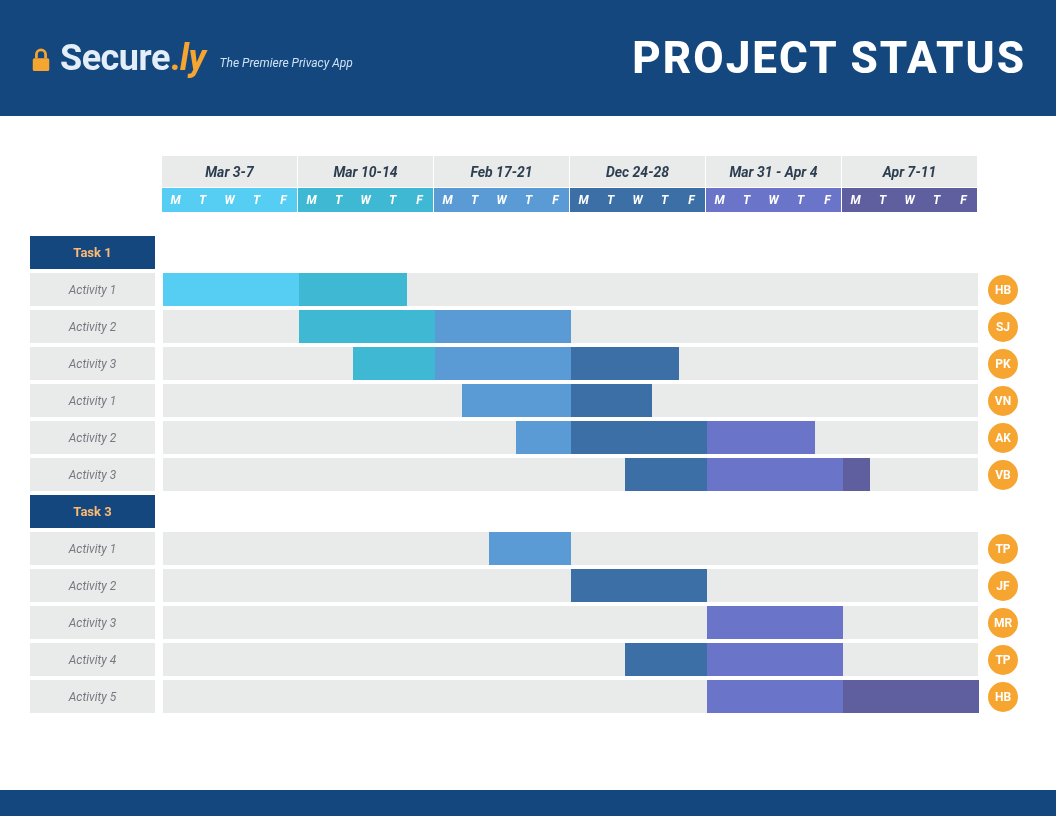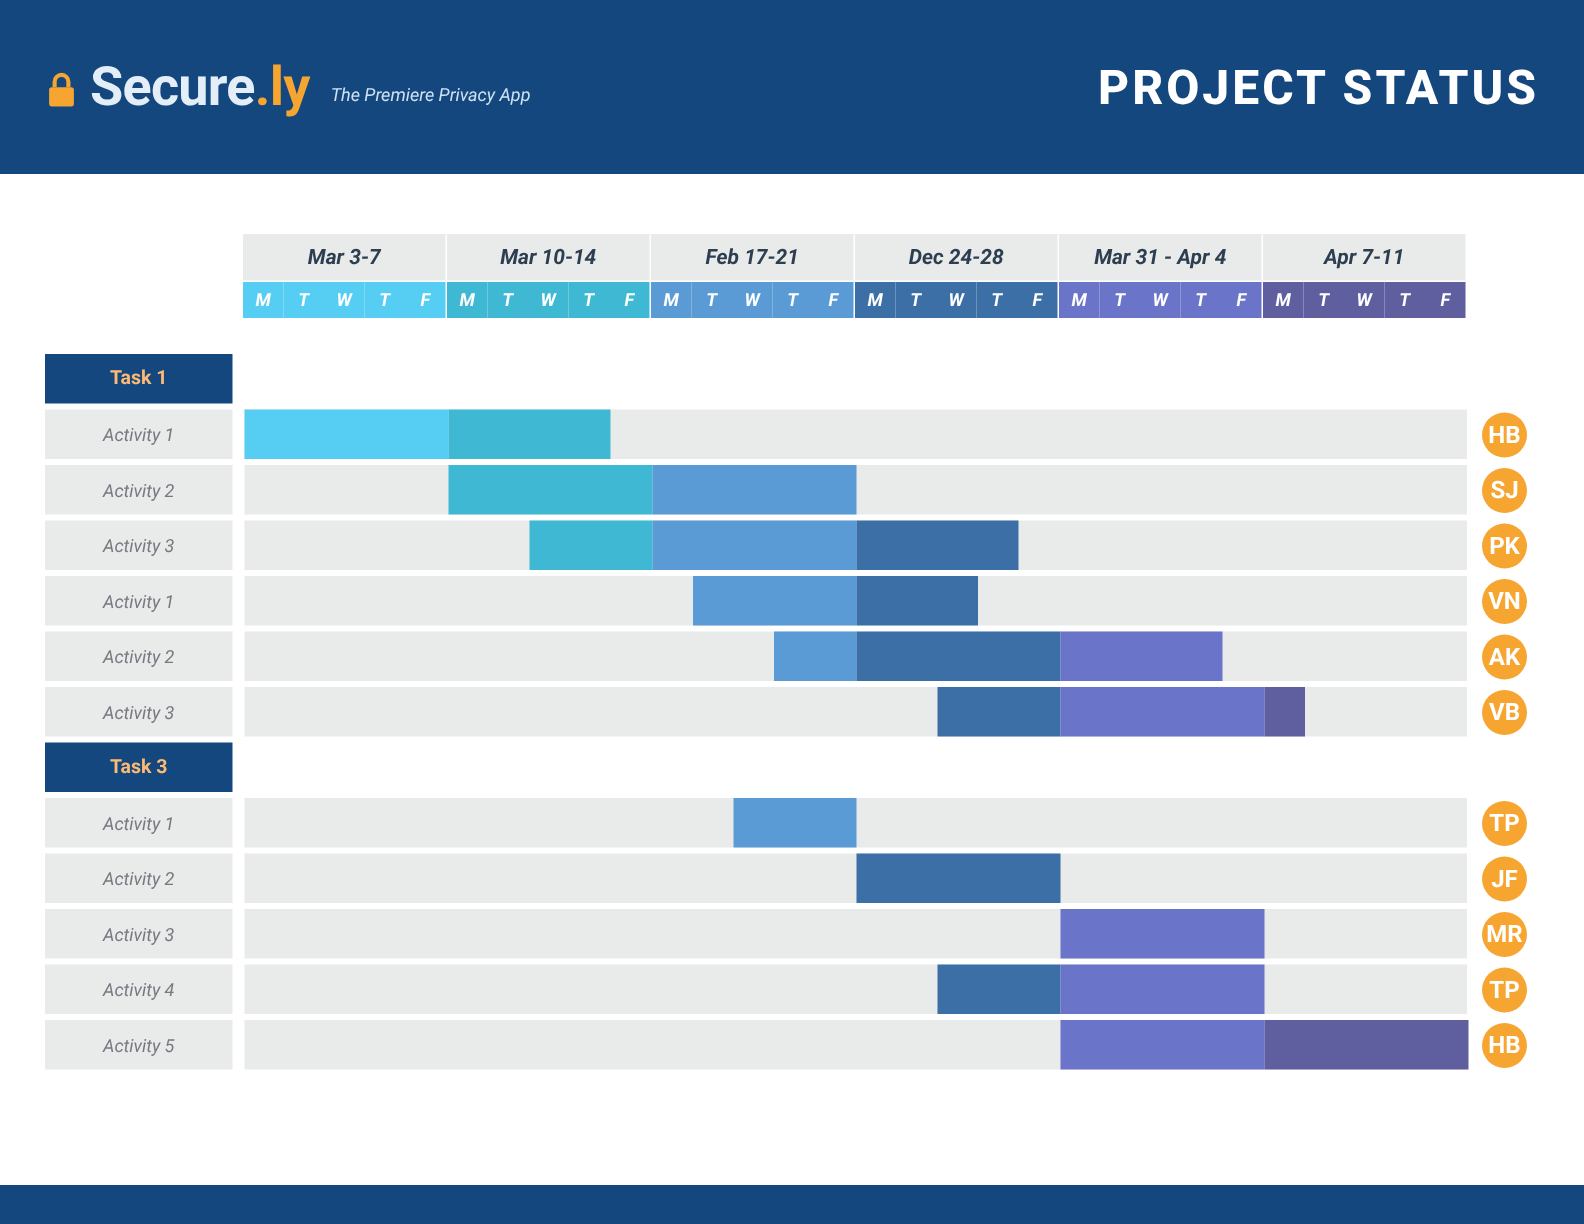--- a/index.html
+++ b/index.html
@@ -25,30 +25,30 @@
     display: inline-block;
     margin-top: 4px;
   }
   .brand-text {
     font-size: 36px;
     font-weight: 700;
     letter-spacing: -0.5px;
   }
   .brand-secure { color: #e3eef8; }
   .brand-dot { color: #f7a531; }
-  .brand-ly { color: #f7a531; }
+  .brand-ly { color: #f7a531; font-style: italic; }
   .tagline {
     color: #cfe2f4;
     font-size: 12px;
     font-style: italic;
     margin-top: 10px;
   }
   .page-title {
     color: #fff;
-    font-size: 32px;
+    font-size: 44px;
     font-weight: 800;
     letter-spacing: 2px;
     margin-left: 24px;
   }
 
   .chart-area {
     padding: 40px 30px 0 30px;
   }
 
   .timeline-header {
@@ -130,21 +130,21 @@
   .bar {
     position: absolute;
     top: 0;
     bottom: 0;
   }
   .avatar {
     width: 30px; height: 30px;
     border-radius: 50%;
     background: #f7a531;
     color: #fff;
-    font-size: 16px;
+    font-size: 12px;
     font-weight: 700;
     display: flex;
     align-items: center;
     justify-content: center;
     margin-left: 10px;
     align-self: center;
     flex-shrink: 0;
   }
 
   .c1 { background: #56cdf2; }

